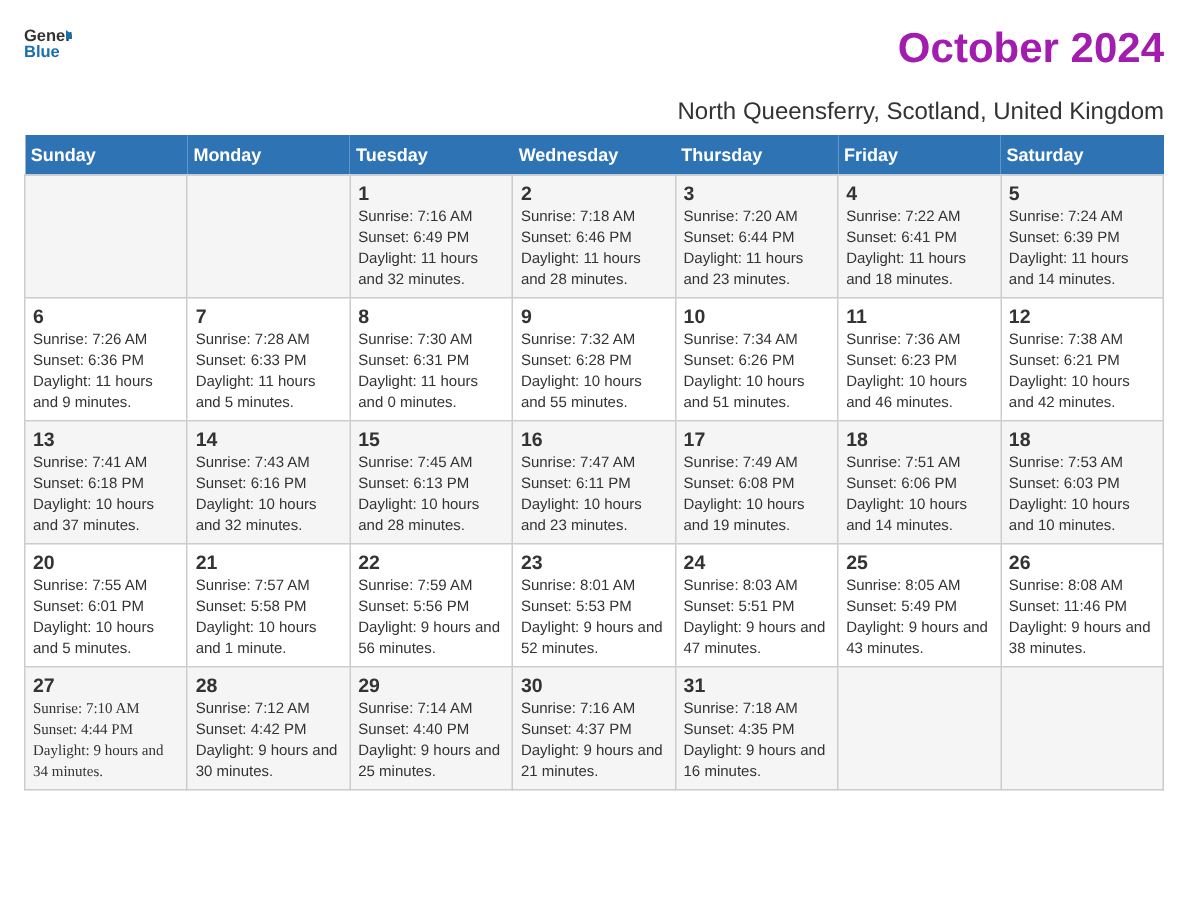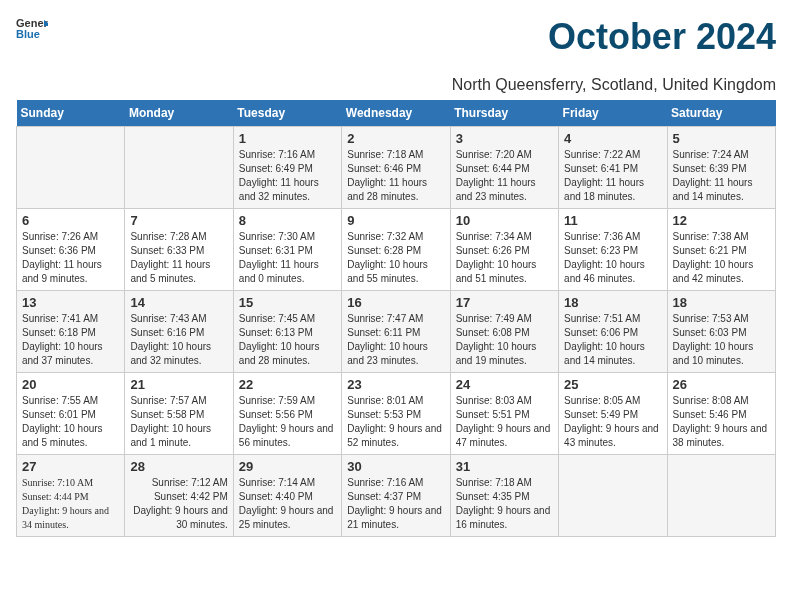--- a/index.html
+++ b/index.html
@@ -18,23 +18,23 @@
     }
     .logo {
       display: flex;
       align-items: center;
       gap: 4px;
     }
     .title-area {
       text-align: right;
     }
     .month-title {
-      font-size: 36px;
+      font-size: 28px;
       font-weight: bold;
-      color: #0c4a6e;
+      color: #a21caf;
     }
     .subtitle {
       font-size: 16px;
       color: #333;
       margin-top: 18px;
     }
     table {
       width: 100%;
       border-collapse: collapse;
       font-size: 11px;
@@ -262,34 +262,34 @@
         </td>
         <td>
           <span class="day-number">25</span>
           <div class="day-info" style="white-space: pre-line;">Sunrise: 8:05 AM
 Sunset: 5:49 PM
 Daylight: 9 hours and 43 minutes.</div>
         </td>
         <td>
           <span class="day-number">26</span>
           <div class="day-info" style="white-space: pre-line;">Sunrise: 8:08 AM
-Sunset: 5:46 PM
+Sunset: 11:46 PM
 Daylight: 9 hours and 38 minutes.</div>
         </td>
       </tr>
       <tr>
         <td>
           <span class="day-number">27</span>
           <div class="day-info" style="white-space: pre-line; font-family: Liberation Serif, serif;">Sunrise: 7:10 AM
 Sunset: 4:44 PM
 Daylight: 9 hours and 34 minutes.</div>
         </td>
         <td>
           <span class="day-number">28</span>
-          <div class="day-info" style="white-space: pre-line; text-align: right;">Sunrise: 7:12 AM
+          <div class="day-info" style="white-space: pre-line;">Sunrise: 7:12 AM
 Sunset: 4:42 PM
 Daylight: 9 hours and 30 minutes.</div>
         </td>
         <td>
           <span class="day-number">29</span>
           <div class="day-info" style="white-space: pre-line;">Sunrise: 7:14 AM
 Sunset: 4:40 PM
 Daylight: 9 hours and 25 minutes.</div>
         </td>
         <td>

